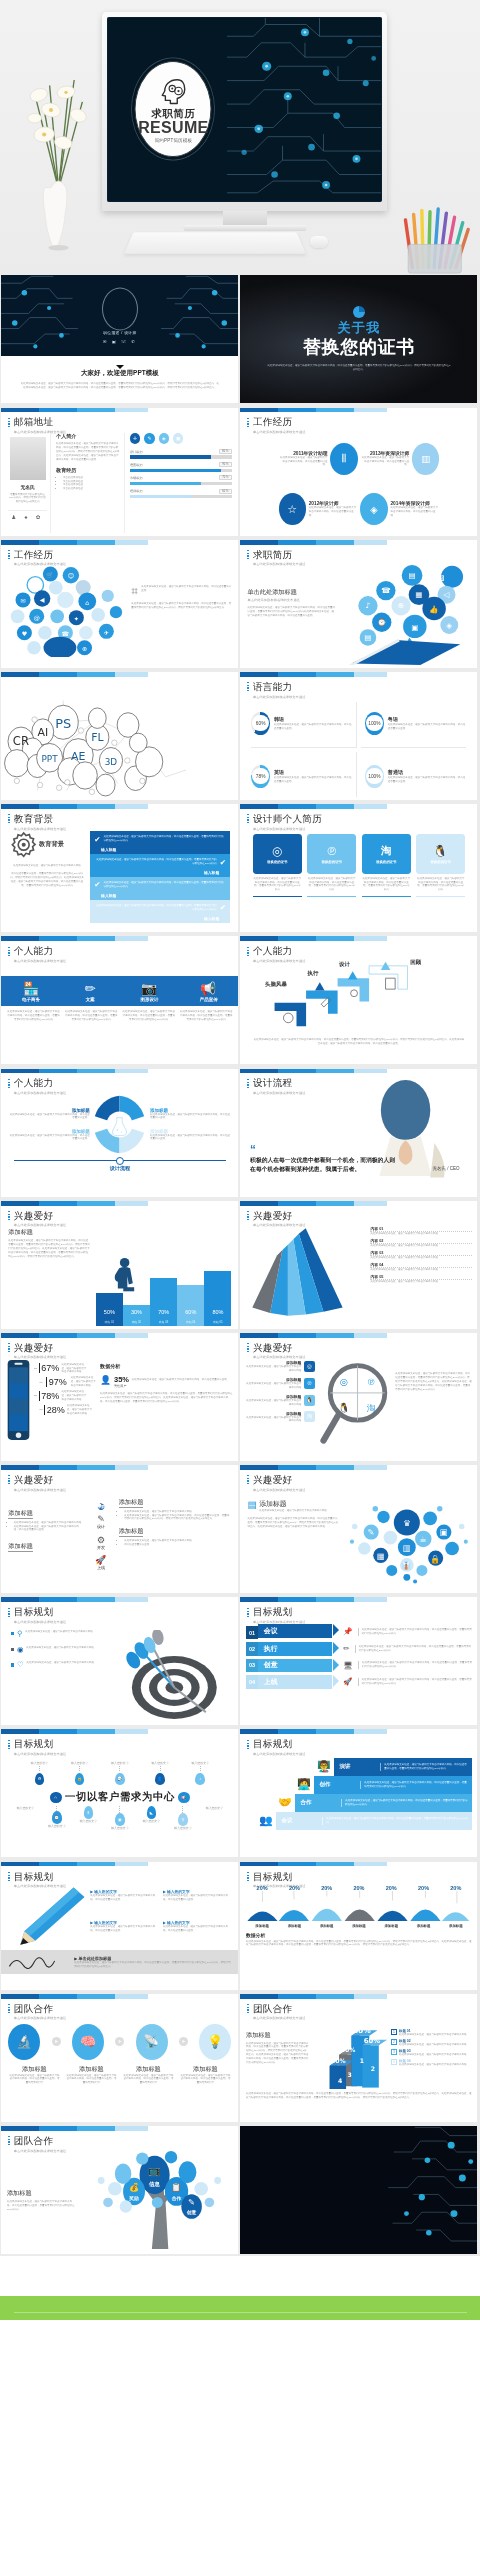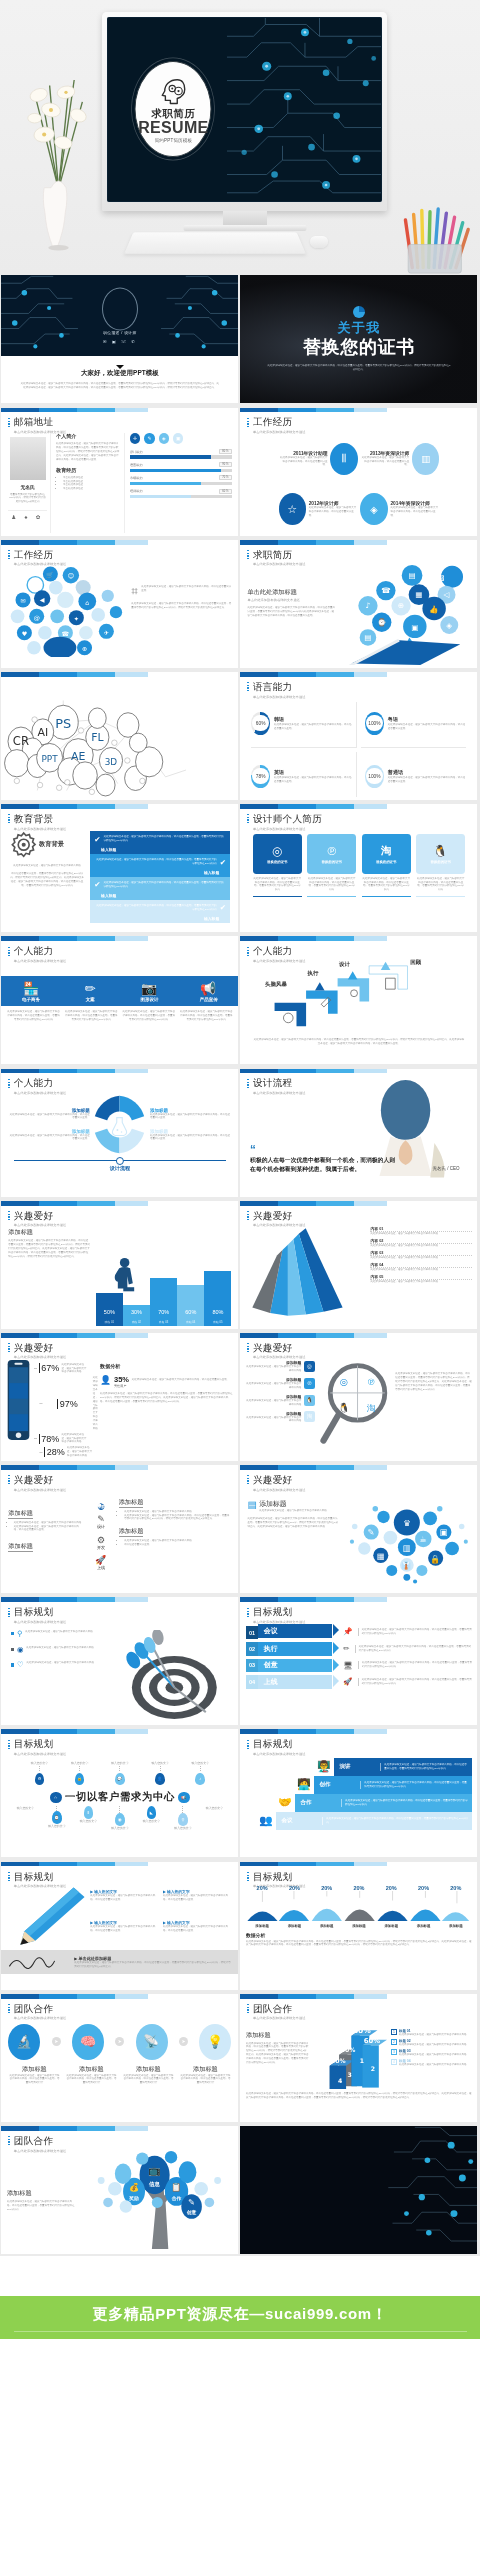--- a/index.html
+++ b/index.html
@@ -1037,21 +1037,21 @@
         <rect x="3" y="58" width="28" height="23" fill="#1c5d94"></rect>
         <rect x="11" y="5" width="12" height="3" rx="1.5" fill="#e9eef2"></rect>
         <circle cx="17" cy="112" r="4" fill="#e9eef2"></circle>
       </svg>
       <div style="width:62px;padding-top:4.1px">
         <div style="display:flex;align-items:center;gap:2.1px;margin-bottom:2.1px">
             <span style="font-size:2.7px;color:#999">▪▪▪</span>
             <span style="font-size:9px;color:#222;border-left:1.4px solid #222;padding-left:1.4px">67%</span>
             <span class="tiny" style="width:26px">此处添加详细文本描述，建议与标题相关并符合整体语言风格</span>
           </div>
-        <div style="display:flex;align-items:center;gap:15px;margin-bottom:2.1px;padding-left:5.5px">
+        <div style="display:flex;align-items:center;gap:4px;margin-bottom:2.1px;padding-left:5.5px">
             <span style="font-size:2.7px;color:#999">▪▪▪</span>
             <span style="font-size:9px;color:#222;border-left:1.4px solid #222;padding-left:1.4px">97%</span>
             <span class="tiny" style="width:26px">此处添加详细文本描述，建议与标题相关并符合整体语言风格</span>
           </div>
         <div style="display:flex;align-items:center;gap:2.1px;margin-bottom:2.1px">
             <span style="font-size:2.7px;color:#999">▪▪▪</span>
             <span style="font-size:9px;color:#222;border-left:1.4px solid #222;padding-left:1.4px">78%</span>
             <span class="tiny" style="width:26px">此处添加详细文本描述，建议与标题相关并符合整体语言风格</span>
           </div>
         <div style="display:flex;align-items:center;gap:2.1px;padding-left:5.5px">
@@ -1768,17 +1768,16 @@
         </g>
       </svg>
     </div>
   </div>
 
 </div>
 
 <div class="gap-white"></div>
 
 <div class="promo">
-  <div class="l1">更多精品PPT资源尽在—sucai999.com！</div>
   <div class="divline"></div>
 </div>
 <div class="tail-white"></div>
 
 
 </body></html>

